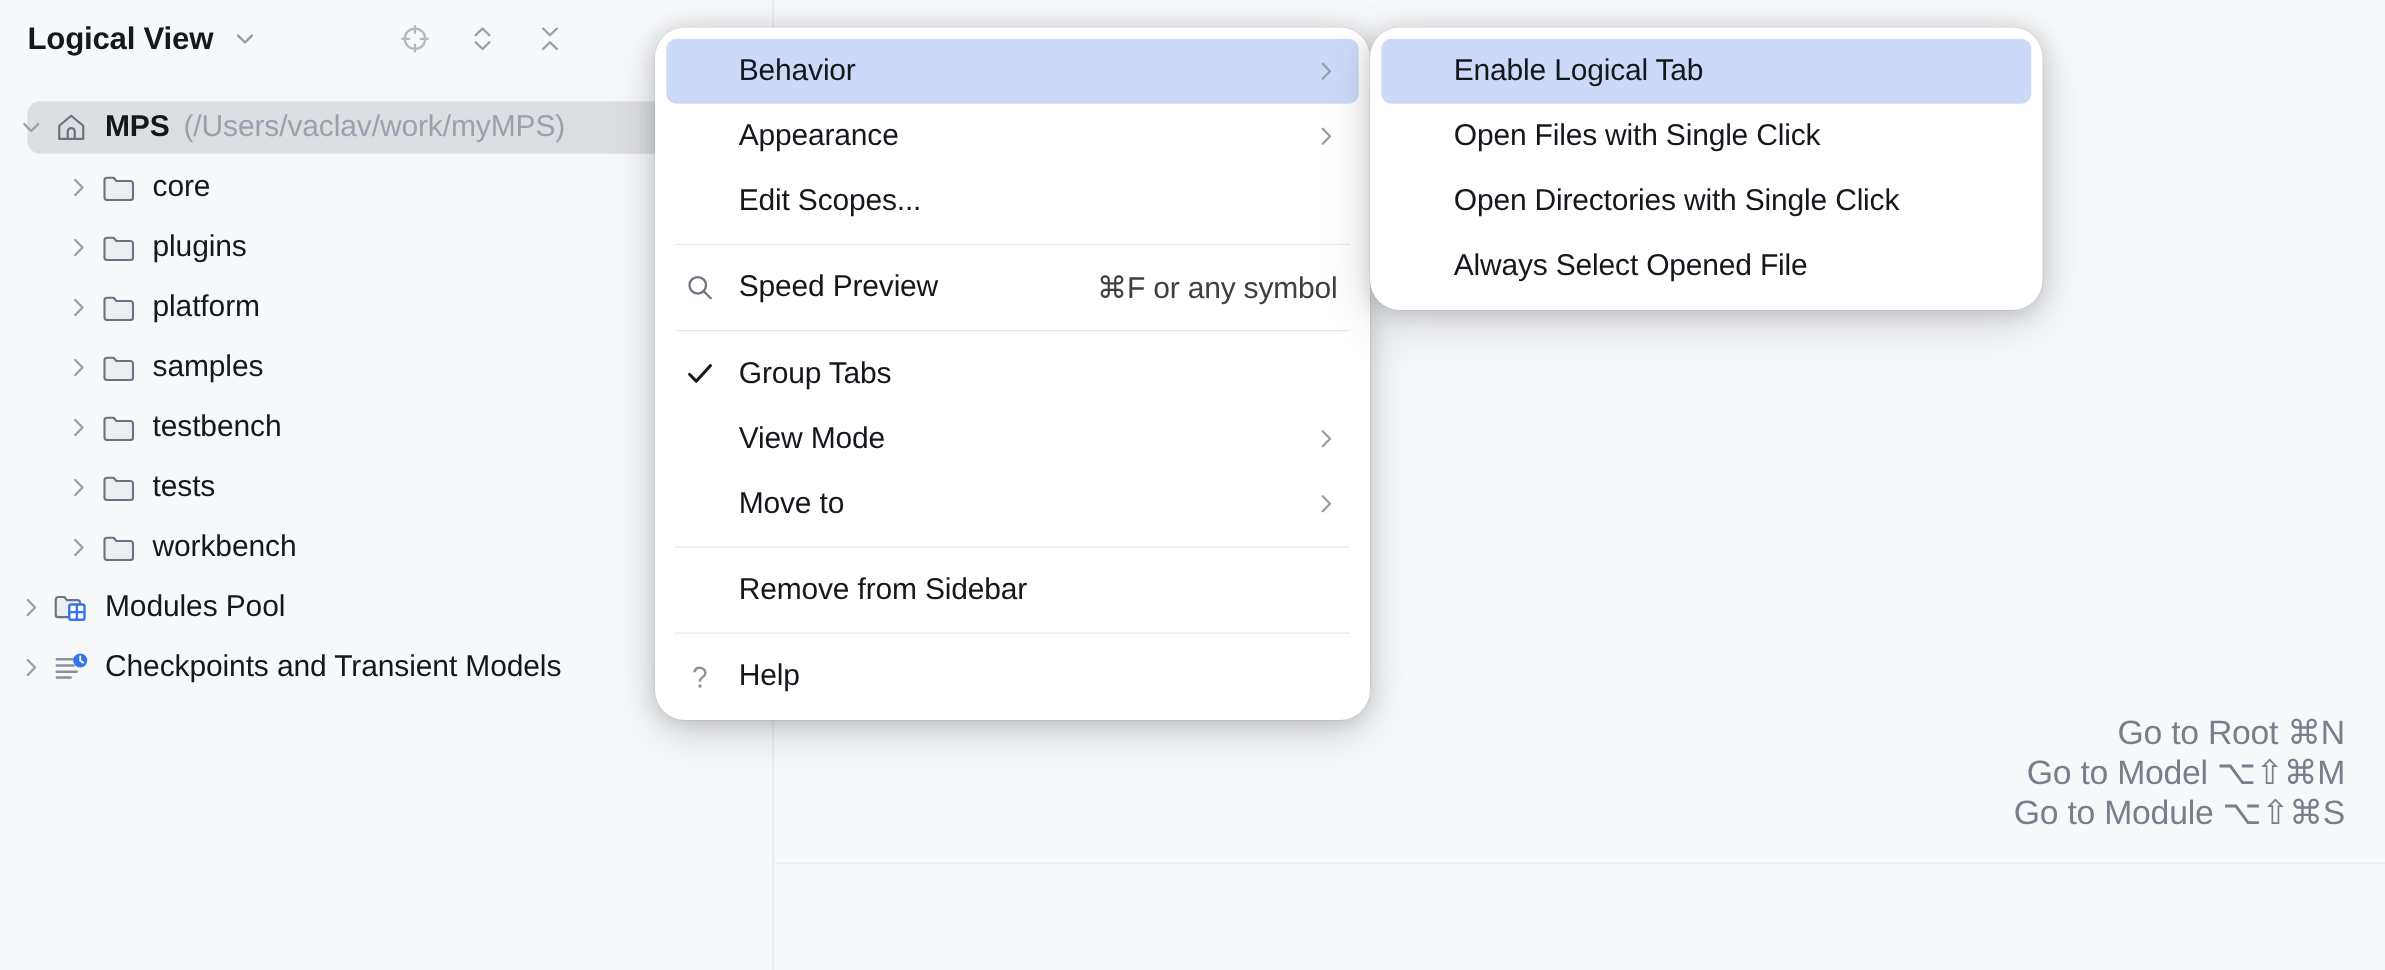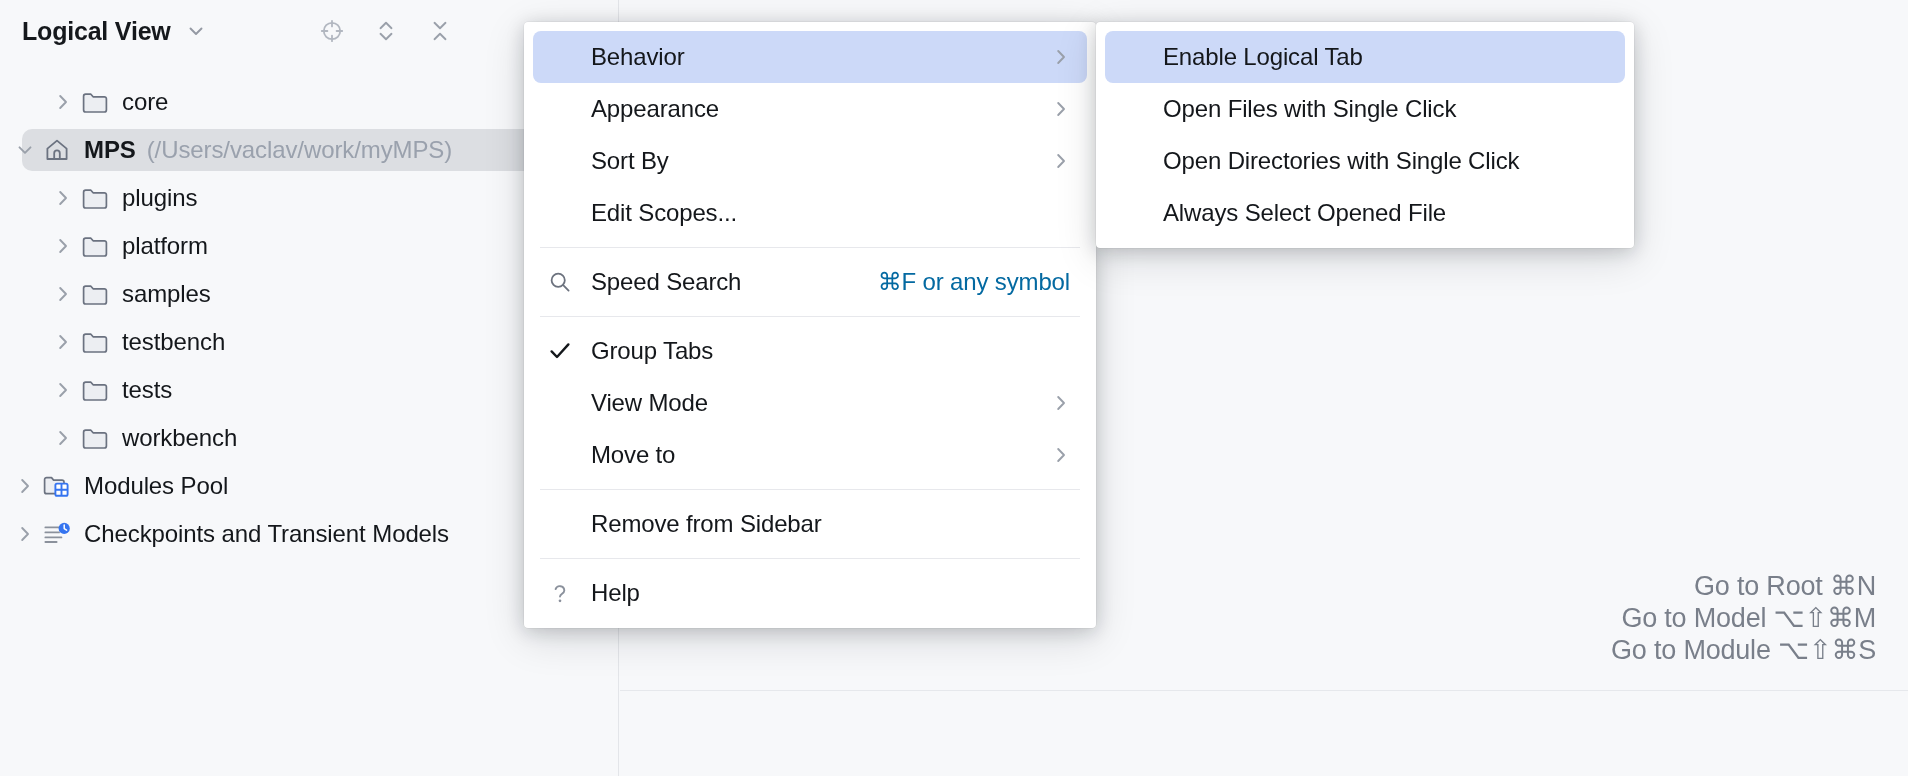--- a/index.html
+++ b/index.html
@@ -176,21 +176,21 @@
     font-size: 27px;
     color: #797f8a;
     letter-spacing: -0.2px;
     white-space: nowrap;
   }
 
   
   .menu {
     position: absolute;
     background: #ffffff;
-    border-radius: 4px;
+    border-radius: 24px;
     box-shadow: 0 3px 18px rgba(17, 20, 28, 0.18),
                 0 10px 42px rgba(17, 20, 28, 0.14),
                 0 0 0 0.5px rgba(0, 0, 0, 0.07);
     padding: 9px 0;
     box-sizing: border-box;
   }
 
   #menu-main {
     left: 524px;
     top: 22px;
@@ -230,21 +230,21 @@
 
   .mi-label {
     font-size: 24px;
     color: #14171b;
     letter-spacing: -0.15px;
   }
 
   .mi-shortcut {
     margin-left: auto;
     font-size: 24px;
-    color: #0369a1;
+    color: #404040;
     letter-spacing: -0.15px;
     padding-right: 2px;
   }
 
   .mi-arrow {
     margin-left: auto;
     display: inline-flex;
     align-items: center;
     color: #9aa0aa;
   }
@@ -288,51 +288,51 @@
         <span class="tw-action">
           <svg width="26" height="26" viewBox="0 0 26 26" fill="none">
             <path d="M7.5 4.8 L13 10.2 L18.5 4.8" stroke="#9aa0aa" stroke-width="1.9" stroke-linecap="round" stroke-linejoin="round"></path>
             <path d="M7.5 21.2 L13 15.8 L18.5 21.2" stroke="#9aa0aa" stroke-width="1.9" stroke-linecap="round" stroke-linejoin="round"></path>
           </svg>
         </span>
       </div>
     </div>
 
     <div class="tree" id="tree">
-        <div class="tree-row">
-          <div class="row-bg"></div>
-          <span style="display: inline-block; width: 50px; min-width: 50px;"></span>
-          <span class="twisty">
-            <svg width="22" height="22" viewBox="0 0 22 22" fill="none">
-              <path d="M8.2 5 L14 11 L8.2 17" stroke="#9aa0aa" stroke-width="1.9" stroke-linecap="round" stroke-linejoin="round"></path>
-            </svg>
-          </span>
-          <span class="node-icon">
-            <svg width="28" height="26" viewBox="0 0 28 26" fill="none">
-              <path d="M2.6 7.2 a2 2 0 0 1 2-2 h5.3 l2.2 2.6 h11.3 a2 2 0 0 1 2 2 v11.2 a2 2 0 0 1 -2 2 h-18.8 a2 2 0 0 1 -2 -2 Z" fill="#eceef2" stroke="#6b7280" stroke-width="1.7" stroke-linejoin="round"></path>
-            </svg>
-          </span>
-          <span class="node-label">core</span>
-        </div>
         <div class="tree-row selected">
           <div class="row-bg"></div>
           <span style="display: inline-block; width: 12px; min-width: 12px;"></span>
           <span class="twisty">
             <svg width="22" height="22" viewBox="0 0 22 22" fill="none">
               <path d="M5.5 8.3 L11 13.8 L16.5 8.3" stroke="#9aa0aa" stroke-width="1.9" stroke-linecap="round" stroke-linejoin="round"></path>
             </svg>
           </span>
           <span class="node-icon">
             <svg width="28" height="28" viewBox="0 0 28 28" fill="none">
               <path d="M4.4 12.6 L14 4.6 L23.6 12.6 V23 H4.4 Z" stroke="#6b7280" stroke-width="1.8" stroke-linejoin="round"></path>
               <path d="M11.2 23 V17.2 a2.8 2.8 0 0 1 5.6 0 V23" stroke="#6b7280" stroke-width="1.8" stroke-linejoin="round"></path>
             </svg>
           </span>
           <span class="node-label bold">MPS</span>
           <span class="node-path">(/Users/vaclav/work/myMPS)</span>
+        </div>
+        <div class="tree-row">
+          <div class="row-bg"></div>
+          <span style="display: inline-block; width: 50px; min-width: 50px;"></span>
+          <span class="twisty">
+            <svg width="22" height="22" viewBox="0 0 22 22" fill="none">
+              <path d="M8.2 5 L14 11 L8.2 17" stroke="#9aa0aa" stroke-width="1.9" stroke-linecap="round" stroke-linejoin="round"></path>
+            </svg>
+          </span>
+          <span class="node-icon">
+            <svg width="28" height="26" viewBox="0 0 28 26" fill="none">
+              <path d="M2.6 7.2 a2 2 0 0 1 2-2 h5.3 l2.2 2.6 h11.3 a2 2 0 0 1 2 2 v11.2 a2 2 0 0 1 -2 2 h-18.8 a2 2 0 0 1 -2 -2 Z" fill="#eceef2" stroke="#6b7280" stroke-width="1.7" stroke-linejoin="round"></path>
+            </svg>
+          </span>
+          <span class="node-label">core</span>
         </div>
         <div class="tree-row">
           <div class="row-bg"></div>
           <span style="display: inline-block; width: 50px; min-width: 50px;"></span>
           <span class="twisty">
             <svg width="22" height="22" viewBox="0 0 22 22" fill="none">
               <path d="M8.2 5 L14 11 L8.2 17" stroke="#9aa0aa" stroke-width="1.9" stroke-linecap="round" stroke-linejoin="round"></path>
             </svg>
           </span>
           <span class="node-icon">
@@ -477,40 +477,31 @@
         <span class="mi-gutter"></span>
         <span class="mi-label">Appearance</span>
         <span class="mi-arrow">
           <svg width="22" height="22" viewBox="0 0 22 22" fill="none">
             <path d="M8.2 5 L14 11 L8.2 17" stroke="#9aa0aa" stroke-width="1.9" stroke-linecap="round" stroke-linejoin="round"></path>
           </svg>
         </span>
       </div>
       <div class="menu-item">
         <span class="mi-gutter"></span>
-        <span class="mi-label">Sort By</span>
-        <span class="mi-arrow">
-          <svg width="22" height="22" viewBox="0 0 22 22" fill="none">
-            <path d="M8.2 5 L14 11 L8.2 17" stroke="#9aa0aa" stroke-width="1.9" stroke-linecap="round" stroke-linejoin="round"></path>
-          </svg>
-        </span>
-      </div>
-      <div class="menu-item">
-        <span class="mi-gutter"></span>
         <span class="mi-label">Edit Scopes...</span>
       </div>
       <div class="menu-sep"></div>
       <div class="menu-item">
         <span class="mi-gutter">
           <svg width="26" height="26" viewBox="0 0 26 26" fill="none">
             <circle cx="11.2" cy="11.2" r="6.6" stroke="#6c727e" stroke-width="1.8"></circle>
             <path d="M16.2 16.2 L21.6 21.6" stroke="#6c727e" stroke-width="1.8" stroke-linecap="round"></path>
           </svg>
         </span>
-        <span class="mi-label">Speed Search</span>
+        <span class="mi-label">Speed Preview</span>
         <span class="mi-shortcut">⌘F or any symbol</span>
       </div>
       <div class="menu-sep"></div>
       <div class="menu-item">
         <span class="mi-gutter">
           <svg width="26" height="26" viewBox="0 0 26 26" fill="none">
             <path d="M4.6 13.4 L10 19 L21.4 6.4" stroke="#14171b" stroke-width="2.4" stroke-linecap="round" stroke-linejoin="round"></path>
           </svg>
         </span>
         <span class="mi-label">Group Tabs</span>

